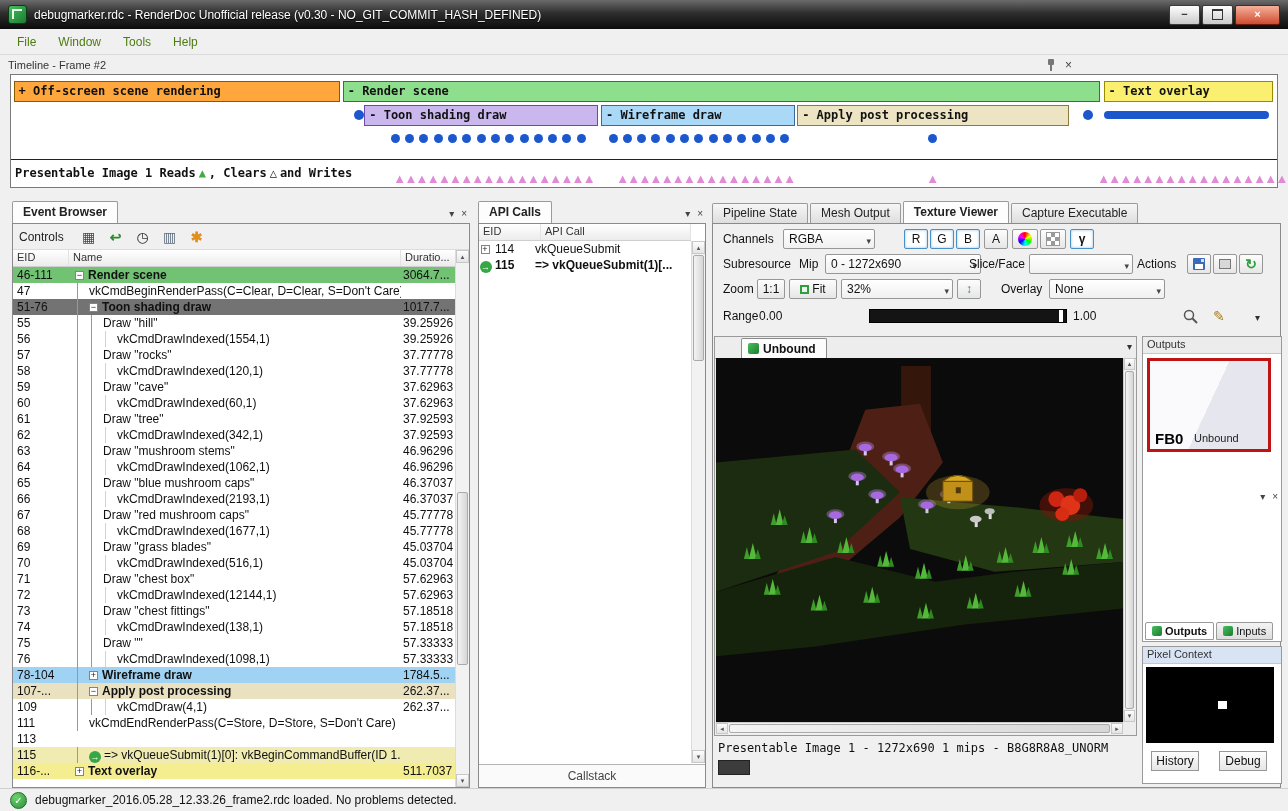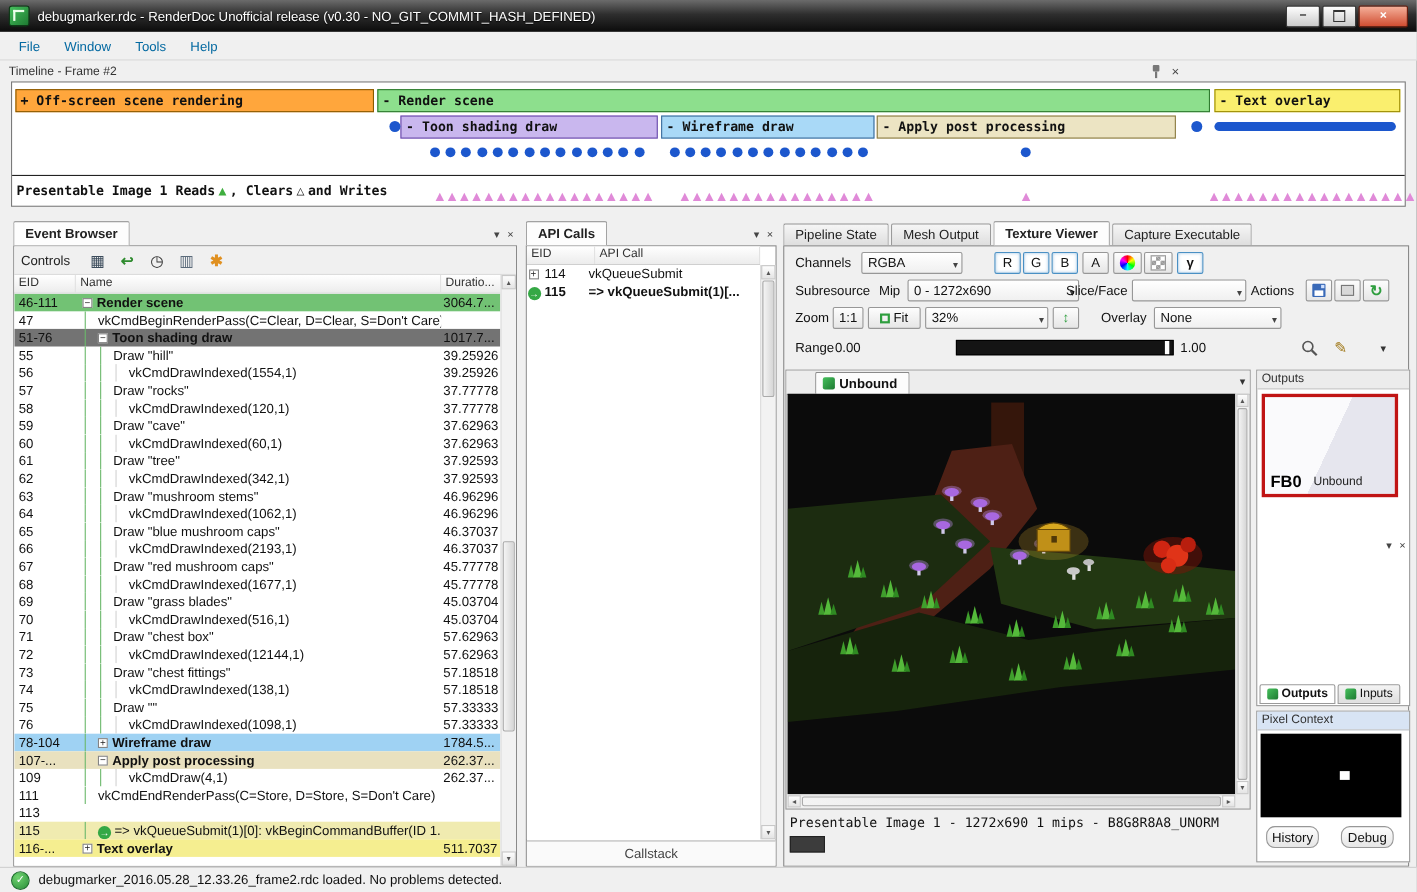--- a/index.html
+++ b/index.html
@@ -15,21 +15,21 @@
   .app-icon:after{content:"";position:absolute;left:3px;top:3px;width:8px;height:8px;border:2px solid #eaffea;border-right:none;border-bottom:none;}
   .title-text{color:#fff;font-size:12px;text-shadow:0 1px 1px #000;white-space:nowrap;}
   .win-buttons{margin-left:auto;display:flex;gap:2px;}
   .win-btn{width:29px;height:18px;border:1px solid #3a3a3a;border-radius:2px;background:linear-gradient(#fefefe,#c9c9c9);
            display:flex;align-items:center;justify-content:center;font-size:11px;font-weight:bold;color:#333;line-height:1;}
   .win-btn.close{width:43px;background:linear-gradient(#f5b09a,#cf4c30);color:#fff;border-color:#6b1d0d;}
   .max-glyph{width:9px;height:8px;border:1px solid #333;border-top:2px solid #333;display:inline-block;}
   
   .menubar{left:0;top:29px;width:1288px;height:26px;background:#f0f0f0;border-bottom:1px solid #dadada;
            display:flex;align-items:center;padding:0 6px;box-sizing:border-box;}
-  .menu-item{padding:4px 11px;color:#0369a1;}
+  .menu-item{padding:4px 11px;color:#4d7c0f;}
   
   .tl-caption{left:0;top:55px;width:1080px;height:19px;display:flex;align-items:center;padding:0 8px;
               box-sizing:border-box;font-size:11px;color:#333;}
   .cap-icons{margin-left:auto;display:flex;gap:8px;align-items:center;}
   .pin-icon{position:relative;width:12px;height:14px;display:inline-block;}
   .pin-icon:before{content:"";position:absolute;left:3px;top:1px;width:6px;height:6px;background:#777;border-radius:1px;}
   .pin-icon:after{content:"";position:absolute;left:5px;top:7px;width:2px;height:6px;background:#777;}
   .cap-x{color:#444;font-size:12px;line-height:12px;}
   .tl-body{left:10px;top:74px;width:1268px;height:114px;background:#fff;border:1px solid #7a7a7a;box-sizing:border-box;}
   .tl-row{position:absolute;left:0;right:0;height:21px;}
@@ -139,21 +139,21 @@
   .fb-label{position:absolute;left:5px;bottom:2px;font-size:15px;font-weight:bold;color:#000;}
   .fb-status{position:absolute;left:44px;bottom:5px;font-size:11px;color:#222;}
   .outputs-tabs{position:absolute;left:2px;bottom:1px;display:flex;gap:2px;}
   .otab{height:18px;display:flex;align-items:center;gap:3px;padding:0 6px;border:1px solid #9a9a9a;border-radius:2px 2px 0 0;
         background:linear-gradient(#f4f4f4,#dedede);font-size:11px;box-sizing:border-box;}
   .otab.active{background:#fff;font-weight:bold;}
   .otab .mini-logo{width:10px;height:10px;}
   .pc-view{position:absolute;left:3px;top:20px;width:128px;height:76px;background:#000;}
   .pc-dot{position:absolute;left:72px;top:34px;width:9px;height:8px;background:#fff;}
   .pc-btn{position:absolute;width:48px;height:20px;background:linear-gradient(#fdfdfd,#e6e6e6);border:1px solid #979797;
-          border-radius:8px;font-size:12px;line-height:18px;text-align:center;box-sizing:border-box;}
+          border-radius:0;font-size:12px;line-height:18px;text-align:center;box-sizing:border-box;}
   
   .statusbar{position:absolute;left:0;top:788px;width:1288px;height:23px;background:#f0f0f0;border-top:1px solid #cfcfcf;
              display:flex;align-items:center;padding:0 10px;box-sizing:border-box;gap:8px;}
   .check-icon{width:15px;height:15px;border-radius:50%;background:radial-gradient(circle at 35% 30%,#6fd36f,#2a8f3a);
               border:1px solid #1c6e2c;color:#fff;font-size:10px;line-height:15px;text-align:center;flex:none;}
 </style>
 </head>
 <body>
 
 <div class="titlebar abs">

